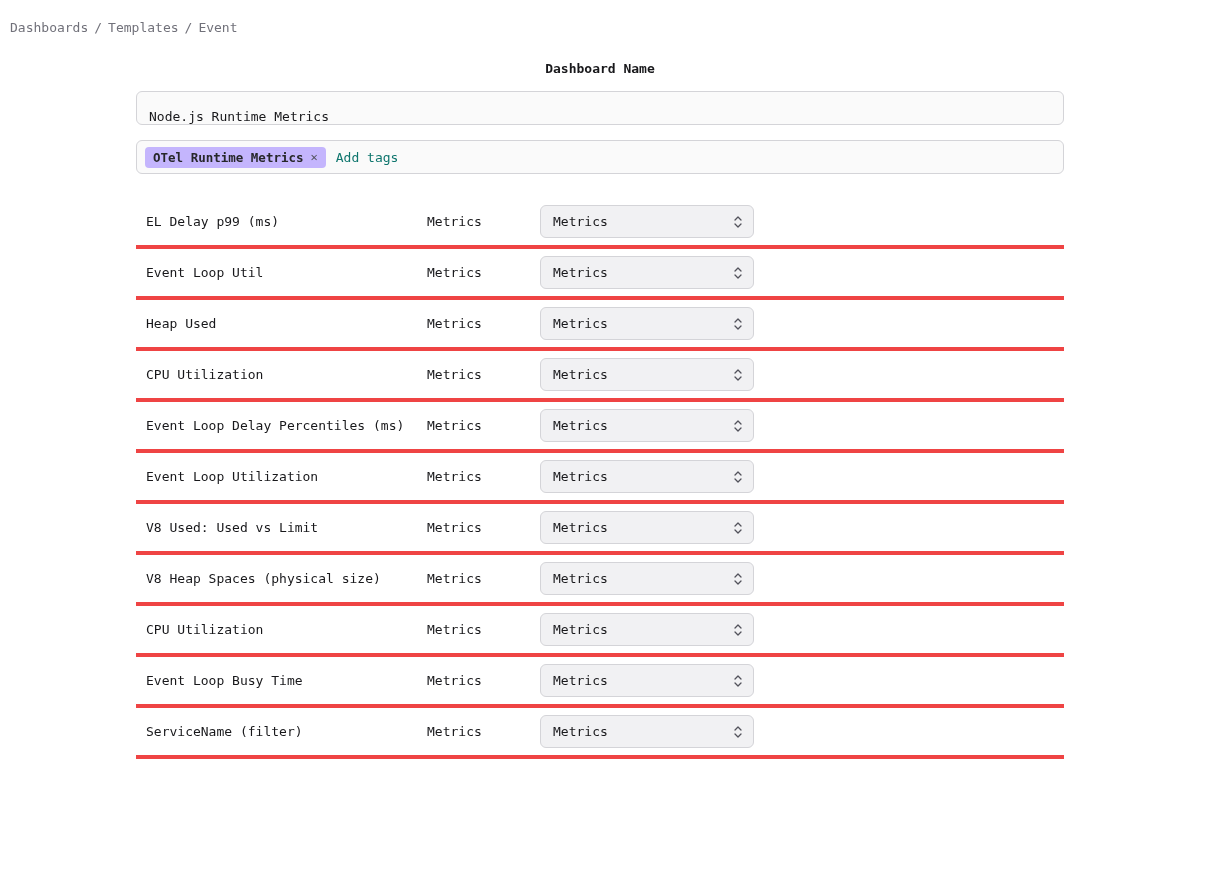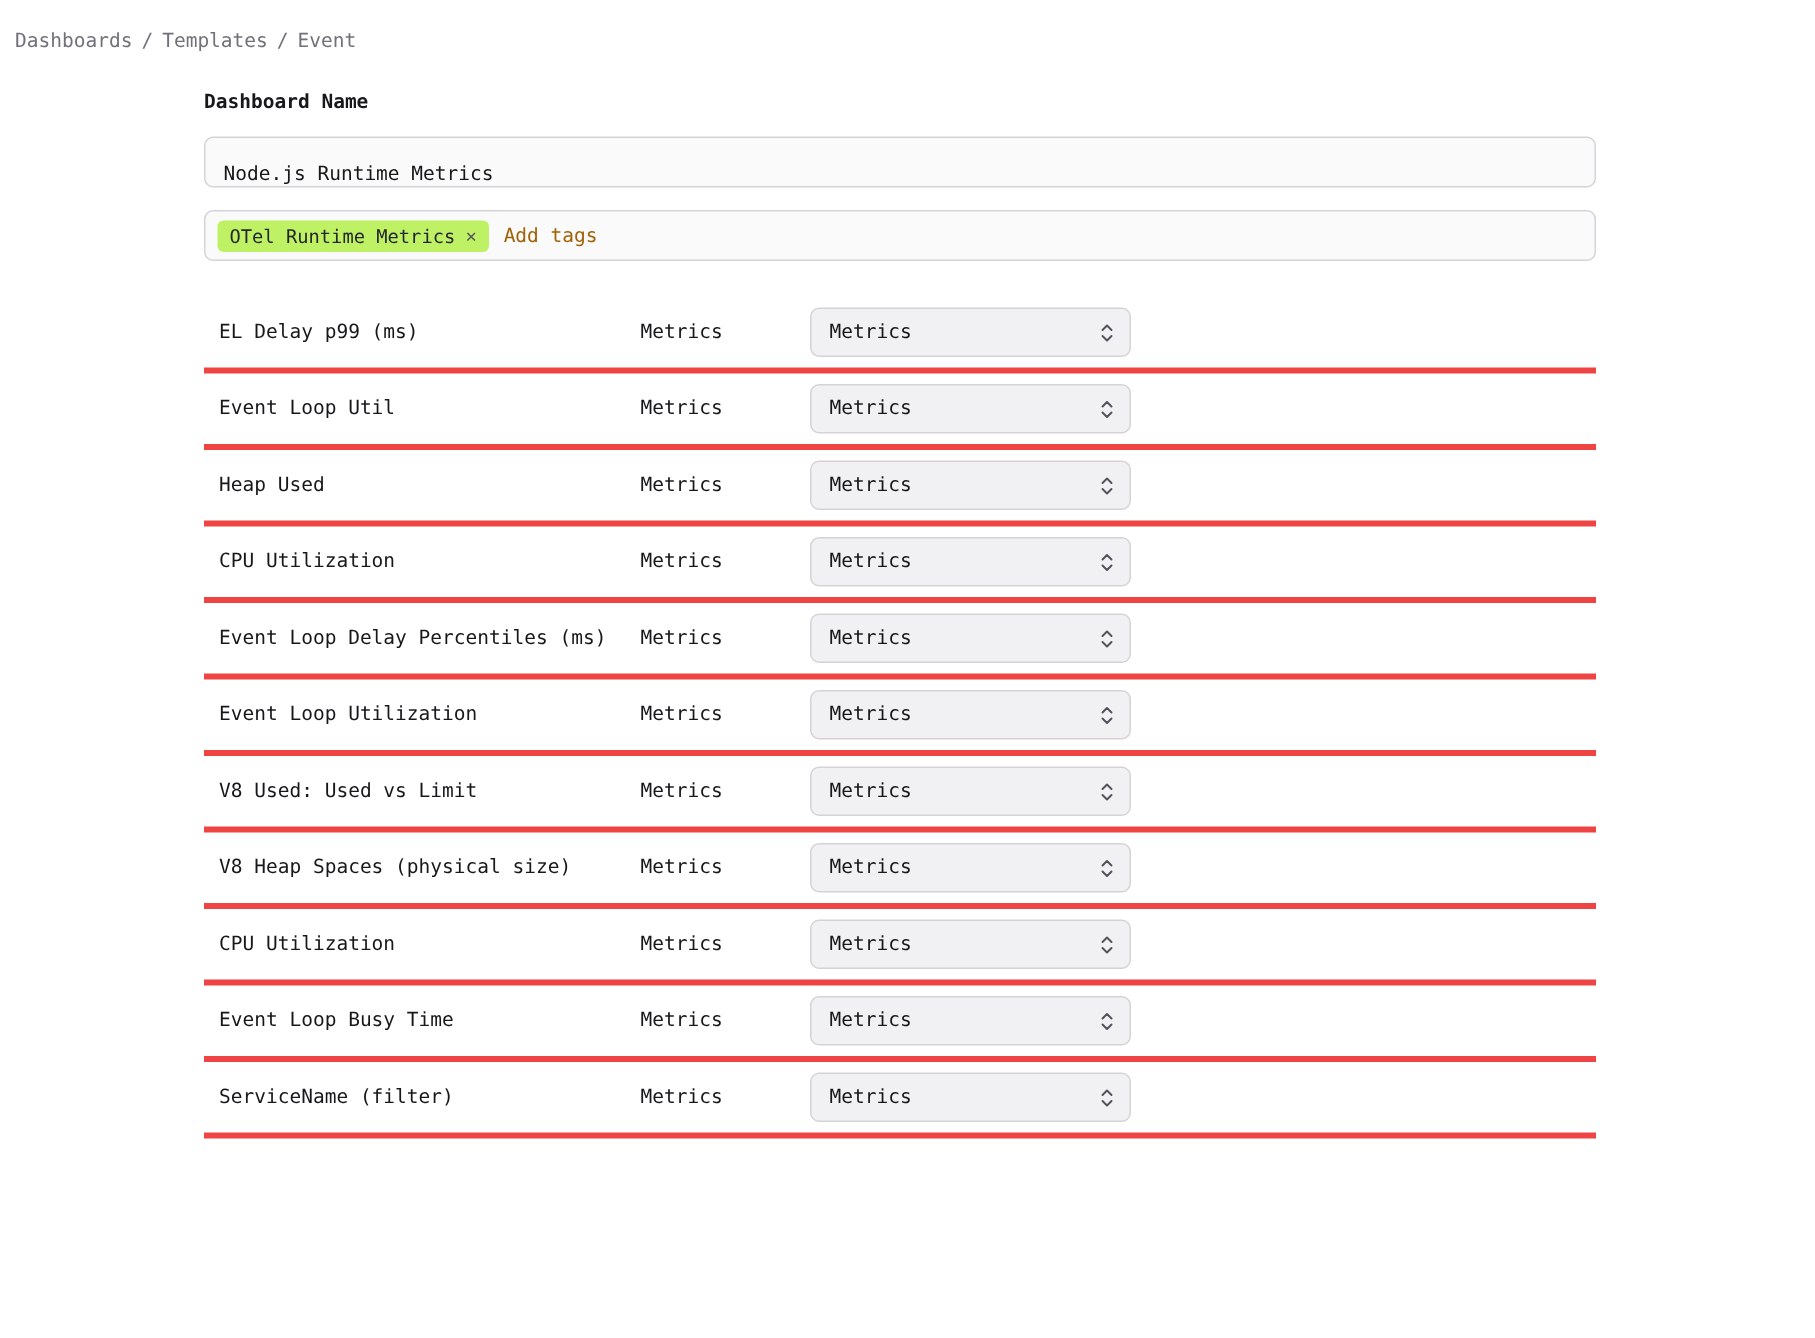--- a/index.html
+++ b/index.html
@@ -24,20 +24,21 @@
   }
   .step-title {
     margin-top: 33px;
     font-weight: bold;
     font-size: 13px;
   }
   .field-label {
     margin-top: 26px;
     font-weight: bold;
     font-size: 13px;
+    text-align: center;
   }
   .text-input {
     margin-top: 15px;
     width: 100%;
     height: 34px;
     border: 1px solid #d4d4d8;
     border-radius: 6px;
     background: #fafafa;
     display: flex;
     align-items: flex-end;
@@ -51,38 +52,39 @@
     height: 34px;
     border: 1px solid #d4d4d8;
     border-radius: 6px;
     background: #fafafa;
     display: flex;
     align-items: center;
     padding: 0 8px;
     gap: 10px;
   }
   .tag-chip {
-    background: #bef264;
+    background: #c4b5fd;
     border-radius: 4px;
     padding: 3px 8px;
     font-size: 12.5px;
     color: #27272a;
     display: inline-flex;
     align-items: center;
     gap: 7px;
     white-space: nowrap;
+    font-weight: bold;
   }
   .tag-remove {
     cursor: pointer;
     color: #52525b;
     font-size: 12px;
     line-height: 1;
   }
   .tags-placeholder {
-    color: #a16207;
+    color: #0f766e;
     font-size: 13px;
     text-align: right;
   }
   .table { margin-top: 24px; }
   .thead, .trow {
     display: grid;
     grid-template-columns: 281px 113px 234px 147px 1fr;
     align-items: center;
     padding-left: 10px;
   }

